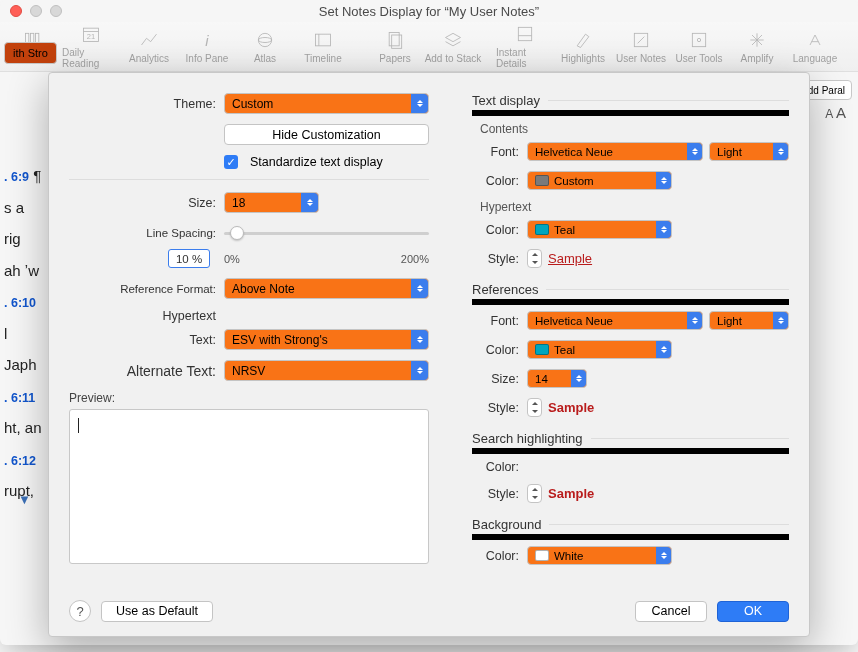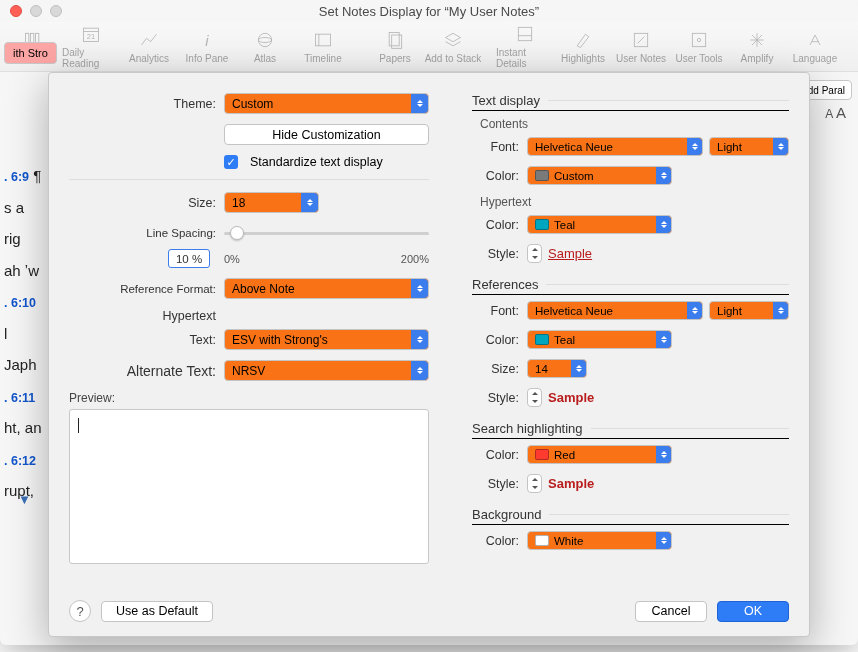--- a/index.html
+++ b/index.html
@@ -13,39 +13,39 @@
 .dot { width: 12px; height: 12px; border-radius: 50%; }
 .dot.red { background: #ff5f57; border: 0.5px solid #e24b42; }
 .dot.gray { background: #d8d8d8; border: 0.5px solid #c0c0c0; }
 .titletext { position: absolute; left: 0; right: 0; text-align: center; font-size: 13px; color: #4a4a4a; }
 
 
 .toolbar { height: 50px; display: flex; align-items: center; gap: 0; padding: 0 4px; border-bottom: 1px solid #d0d0d0; background: linear-gradient(#fafafa,#ececec); opacity: 0.6; }
 .tbitem { display: flex; flex-direction: column; align-items: center; justify-content: center; width: 58px; font-size: 10px; color: #6a6a6a; gap: 3px; }
 .tbitem .ticon { width: 22px; height: 20px; color: #8a8a8a; }
 .toolbar .gap { width: 14px; }
-.bg-tabbtn { position: absolute; top: 42px; left: 4px; height: 22px; border: 1px solid #c8c8c8; border-radius: 4px; background: #fca5a5; font-size: 11px; padding: 0 8px; display:flex; align-items:center; }
+.bg-tabbtn { position: absolute; top: 42px; left: 4px; height: 22px; border: 1px solid #c8c8c8; border-radius: 4px; background: #c2410c; font-size: 11px; padding: 0 8px; display:flex; align-items:center; }
 .bg-addparallel { position: absolute; top: 80px; right: 6px; height: 20px; border: 1px solid #c8c8c8; border-radius: 4px; background: #fff; font-size: 10px; padding: 0 6px; display:flex; align-items:center;}
 .bg-aicons { position: absolute; top: 104px; right: 12px; font-family: Georgia, serif; color: #555; font-size: 12px; }
 .bg-aicons .big { font-size: 15px; }
 .bg-content { position: absolute; top: 160px; left: 4px; width: 40px; font-family: Georgia, serif; font-size: 15px; color: #222; line-height: 2.1; }
 .bg-content .ref { color: #1155cc; font-weight: bold; font-size: 12.5px; }
 .bg-disclosure { position: absolute; top: 492px; left: 18px; color: #3b6fb6; font-size: 13px; }
 
 
 .sheet { position: absolute; top: 72px; left: 48px; right: 48px; bottom: 8px; background: #f1f1f1; border: 1px solid #c8c8c8; border-radius: 4px; box-shadow: 0 12px 40px rgba(0,0,0,0.3); display: flex; flex-direction: column; padding: 20px 20px 14px 20px; }
 .sheet-body { flex: 1; display: flex; gap: 43px; }
 .col { flex: 1; }
 .col.left { flex: 0 0 360px; }
 
 .row { display: flex; align-items: center; margin-bottom: 10px; }
 .row .lbl { width: 155px; text-align: right; font-size: 12.5px; color: #333; padding-right: 8px; }
 .row .ctl { flex: 1; display:flex; gap:6px; align-items:center; }
 
-.section-head { font-size: 13px; color: #333; margin: 0 0 6px 0; padding-bottom: 2px; border-bottom: 1px solid #000000; display:flex; align-items:center; white-space:nowrap; }
+.section-head { font-size: 13px; color: #333; margin: 0 0 6px 0; padding-bottom: 2px; border-bottom: 6px solid #000000; display:flex; align-items:center; white-space:nowrap; }
 .section-head .line { flex:1; height:1px; background:#ddd; margin-left:8px; }
 .sub-headL { font-size: 12.5px; color: #333; margin: 6px 0 6px 0; text-align:right; width:155px; padding-right:8px;}
 
 
 .select { height: 21px; border: 1px solid #c4c4c4; border-radius: 4px; background: #f97316; font-size: 12px; padding: 0 20px 0 7px; position: relative; display: inline-flex; align-items: center; min-width: 60px; }
 .select .arrows { position: absolute; right: 0; top: 0; bottom: 0; width: 17px; background: #3b7ded; border-radius: 0 4px 4px 0; display:flex; flex-direction:column; align-items:center; justify-content:center; }
 .select .arrows::before { content:""; border-left:3px solid transparent; border-right:3px solid transparent; border-bottom:3.5px solid #fff; margin-bottom:1.5px;}
 .select .arrows::after { content:""; border-left:3px solid transparent; border-right:3px solid transparent; border-top:3.5px solid #fff;}
 .select.sm { height: 19px; font-size: 11.5px; }
 .select.sm .arrows { width: 15px; }
@@ -415,27 +415,20 @@
               <span class="sample bold">Sample</span>
             </div>
         </div>
 
         <div class="section-head" style="margin-top:14px">
             <span>Search highlighting</span>
             <span class="line"></span>
           </div>
         <div class="row">
           <div class="lbl">Color:</div>
-          <div class="ctl">
-              <div class="select sm" style="flex:0 0 145px">
-                <span class="color-swatch sw-red"></span>
-                <span>Red</span>
-                <span class="arrows"></span>
-              </div>
-            </div>
         </div>
         <div class="row">
           <div class="lbl">Style:</div>
           <div class="ctl">
               <div class="stepper">
                 <div class="up"></div>
                 <div class="dn"></div>
               </div>
               <span class="sample bold">Sample</span>
             </div>

